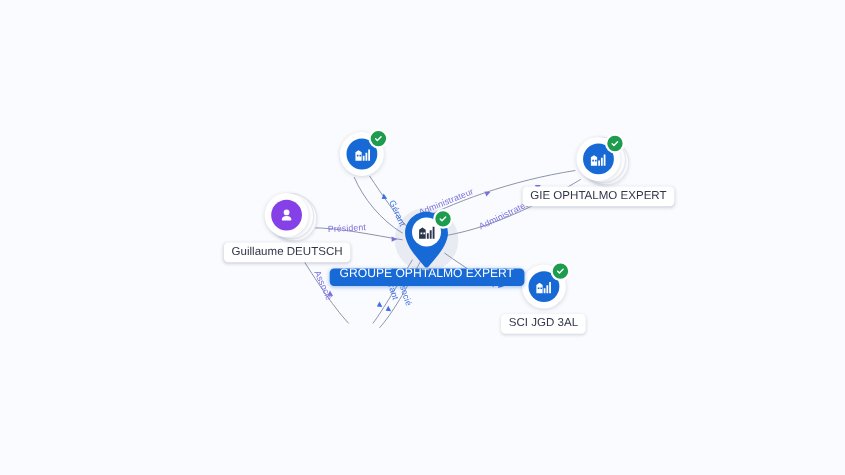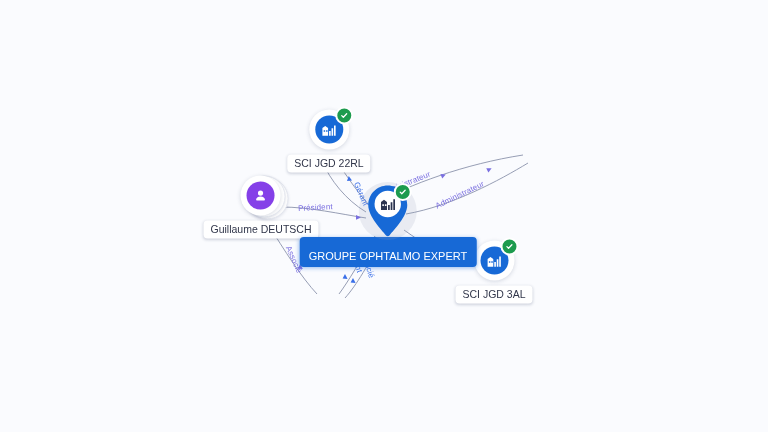--- a/index.html
+++ b/index.html
@@ -152,21 +152,21 @@
     font-size: 10.5px;
     line-height: 11px;
     white-space: nowrap;
     box-shadow: 0 1px 3px rgba(35, 50, 90, 0.2);
   }
   .node-label.accent {
     background: #1769d6;
     color: #ffffff;
     font-size: 11px;
     font-weight: 400;
-    padding: 14px 9px 5px 9px;
+    padding: 0 9px 5px 9px;
     box-shadow: 0 1px 4px rgba(23, 105, 214, 0.45);
   }
   .node.root .node-label.accent {
     margin-top: -4px;
   }
 
   
   .edge-label {
     position: absolute;
     font-size: 8px;
@@ -241,23 +241,42 @@
             <path fill="#ffffff" d="M12.4 20h2.3v-6.6h-2.3V20zm3.5 0h2.3V9.7h-2.3V20zm3.5 0h2.3V5.6h-2.3V20z"></path>
           </svg>
         </div>
       </div>
       <div class="verified-badge">
         <svg width="8" height="8" viewBox="0 0 12 12" aria-hidden="true">
           <path d="M2.2 6.2 L4.6 8.6 L9.6 3.4" fill="none" stroke="#ffffff" stroke-width="1.9" stroke-linecap="round" stroke-linejoin="round"></path>
         </svg>
       </div>
     </div>
-    <div class="node-label">SCI JGD 22RL</div>
-  </div>
-
+  </div>
+
+  <div class="node" style="left:544px; top:155px;">
+    <div class="node-shape">
+      <div class="stack-copy c1"></div>
+      <div class="stack-copy c2"></div>
+      <div class="circle-plate">
+        <div class="inner-disc">
+          <svg width="17" height="17" viewBox="0 0 24 24" aria-hidden="true">
+            <path fill="#ffffff" d="M3 20h8V9.2L7 6.4 3 9.2V20zm1.8-7.6h2.1v2.1H4.8v-2.1zm3.4 0h2.1v2.1H8.2v-2.1z"></path>
+            <path fill="#ffffff" d="M12.4 20h2.3v-6.6h-2.3V20zm3.5 0h2.3V9.7h-2.3V20zm3.5 0h2.3V5.6h-2.3V20z"></path>
+          </svg>
+        </div>
+      </div>
+      <div class="verified-badge">
+        <svg width="8" height="8" viewBox="0 0 12 12" aria-hidden="true">
+          <path d="M2.2 6.2 L4.6 8.6 L9.6 3.4" fill="none" stroke="#ffffff" stroke-width="1.9" stroke-linecap="round" stroke-linejoin="round"></path>
+        </svg>
+      </div>
+    </div>
+    <div class="node-label">GIE OPHTALMO EXPERT</div>
+  </div>
 
   <div class="node" style="left:261px; top:206px;">
     <div class="node-shape">
       <div class="stack-copy c1"></div>
       <div class="stack-copy c2"></div>
       <div class="circle-plate">
         <div class="inner-disc person">
           <svg width="16" height="16" viewBox="0 0 24 24" aria-hidden="true">
             <circle cx="12" cy="8.4" r="3.9" fill="#ffffff"></circle>
             <path fill="#ffffff" d="M12 13.4c-4.2 0-6.6 2.3-6.6 4.6 0 1 .6 1.6 1.7 1.6h9.8c1.1 0 1.7-.6 1.7-1.6 0-2.3-2.4-4.6-6.6-4.6z"></path>

